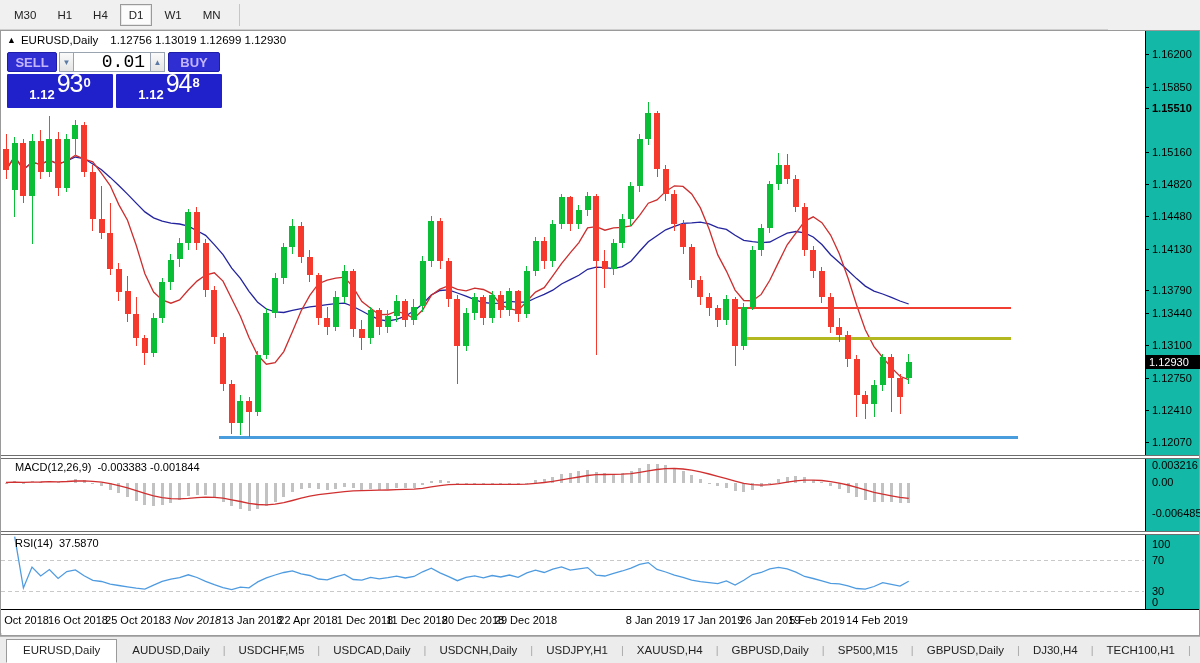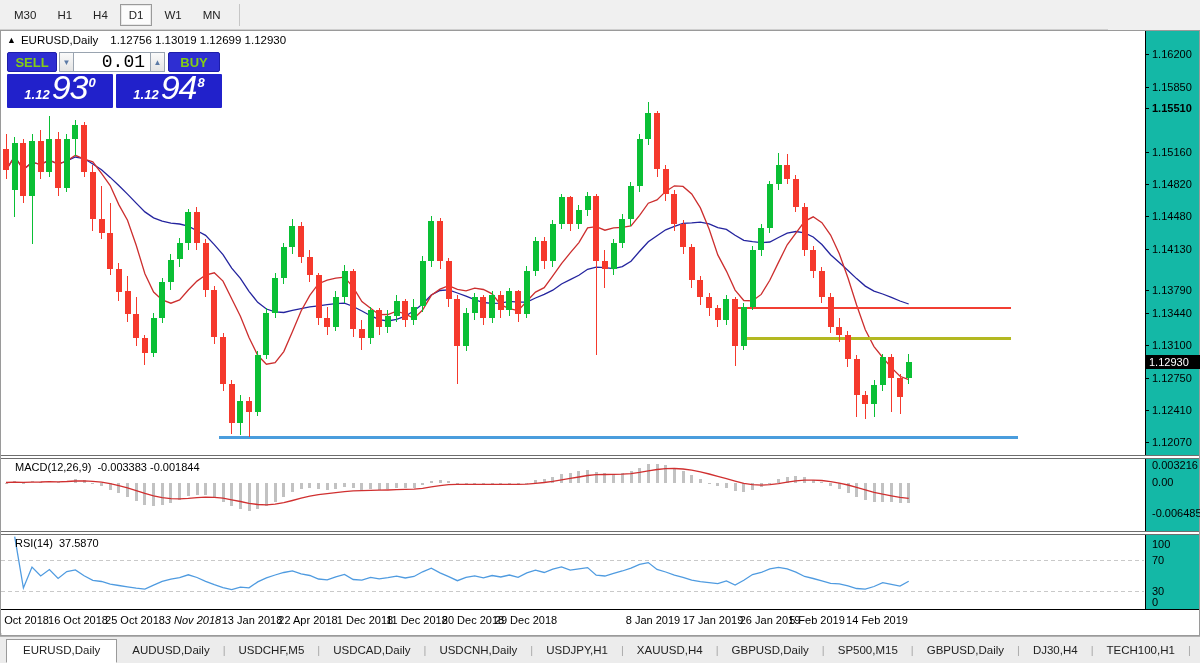--- a/index.html
+++ b/index.html
@@ -26,29 +26,29 @@
 
   .panel-label { position:absolute; top:2px; left:14px; font-size:11px; color:#000; white-space:nowrap; z-index:5; }
   .panel-label b { font-weight:normal; margin-right:6px; }
 
   
   .title-row { position:absolute; top:3px; left:6px; z-index:6; display:flex; align-items:center; white-space:nowrap; font-size:11.5px; }
   .title-row .tri { font-size:9px; margin-right:5px; }
   .title-row .sym { margin-right:12px; }
   .trade-panel { position:absolute; top:21px; left:6px; z-index:7; width:218px; }
   .tp-row1 { display:flex; height:20px; }
-  .tp-btn { background:#2e2ed2; color:#84cc16; font-size:13px; font-weight:bold; border:1px solid #1d1daa; display:flex; align-items:center; justify-content:center; border-radius:2px; cursor:pointer; }
+  .tp-btn { background:#2e2ed2; color:#c4b5fd; font-size:13px; font-weight:bold; border:1px solid #1d1daa; display:flex; align-items:center; justify-content:center; border-radius:2px; cursor:pointer; }
   .tp-sell { width:50px; } .tp-buy { width:52px; margin-left:3px; }
   .tp-spin { width:15px; background:linear-gradient(#fafafa,#e4e4e4); border:1px solid #9aa4b0; color:#5b7aa6; font-size:8px; display:flex; align-items:center; justify-content:center; margin-left:2px; cursor:pointer; }
   .tp-vol { width:76px; border:1px solid #9aa4b0; border-left:none; border-right:none; font-size:18px; text-align:right; padding-right:5px; font-family:Liberation Mono, monospace; outline:none; }
   .tp-row2 { display:flex; margin-top:2px; }
-  .bigprice { width:106px; height:34px; background:#2121cb; color:#fff; display:flex; align-items:flex-end; justify-content:center; border-radius:1px; cursor:pointer;font-style:italic; }
+  .bigprice { width:106px; height:34px; background:#2121cb; color:#fff; display:flex; align-items:flex-end; justify-content:center; border-radius:1px; cursor:pointer; }
   .bigprice + .bigprice { margin-left:3px; }
   .bp-small { font-size:13px; font-weight:bold; margin:0 2px 6px 0; }
-  .bp-big { font-size:34px; line-height:0.8; margin-bottom:7px; letter-spacing:-1px; }
+  .bp-big { font-size:25px; line-height:0.8; margin-bottom:15px; letter-spacing:-1px; }
   .bp-sup { font-size:13px; font-weight:bold; margin:0 0 18px 1px; }
 
   svg { display:block; }
 
   
   .date-axis { position:relative; height:24px; background:#fff; border-top:1px solid #000; overflow:hidden; }
   .date-label { position:absolute; top:4px; width:80px; text-align:center; font-size:11px; color:#000; white-space:nowrap; }
 
   
   .tabbar { position:absolute; left:0; bottom:0; width:1200px; height:27px; background:#ececec; border-top:1px solid #b0b0b0; display:flex; align-items:center; overflow:hidden; }

